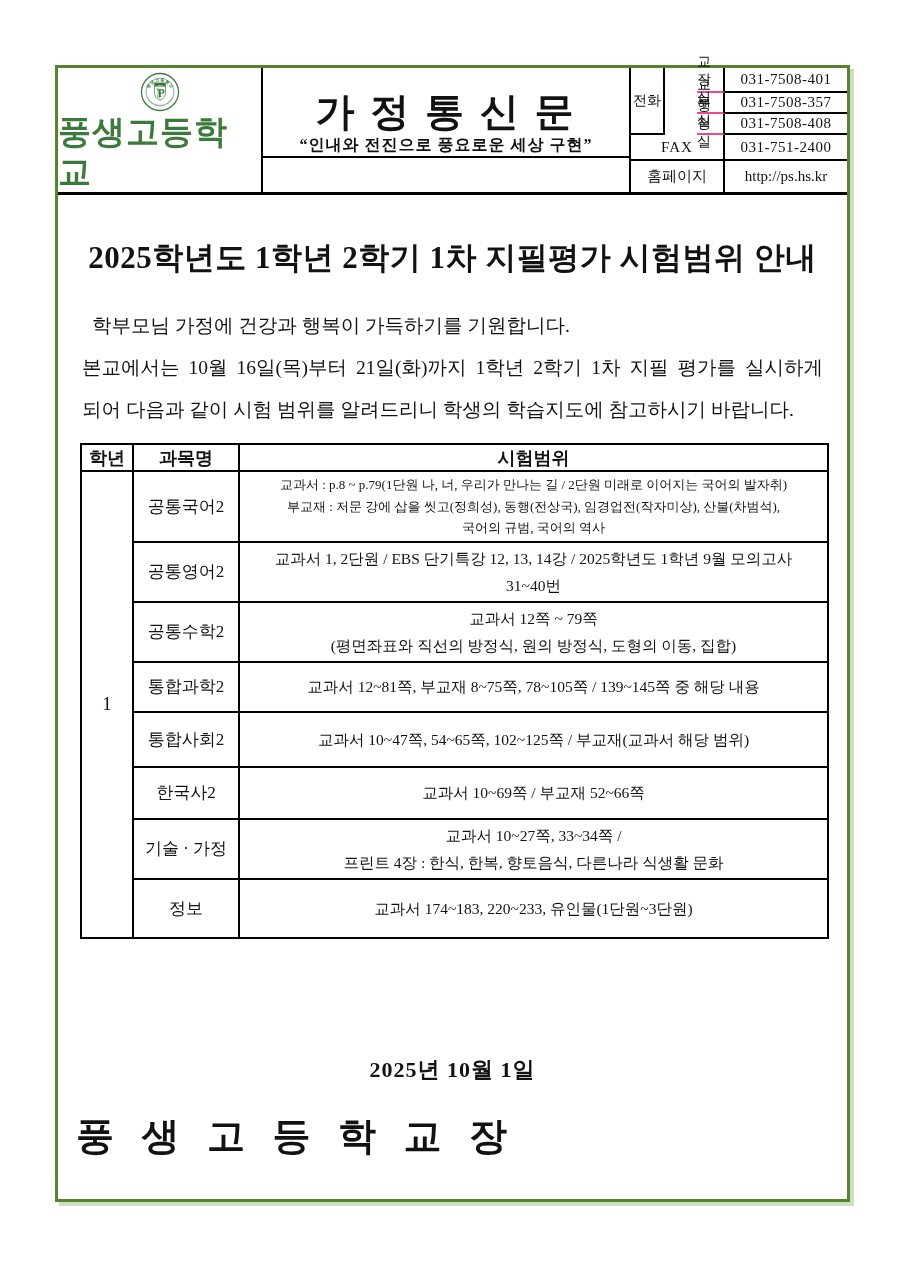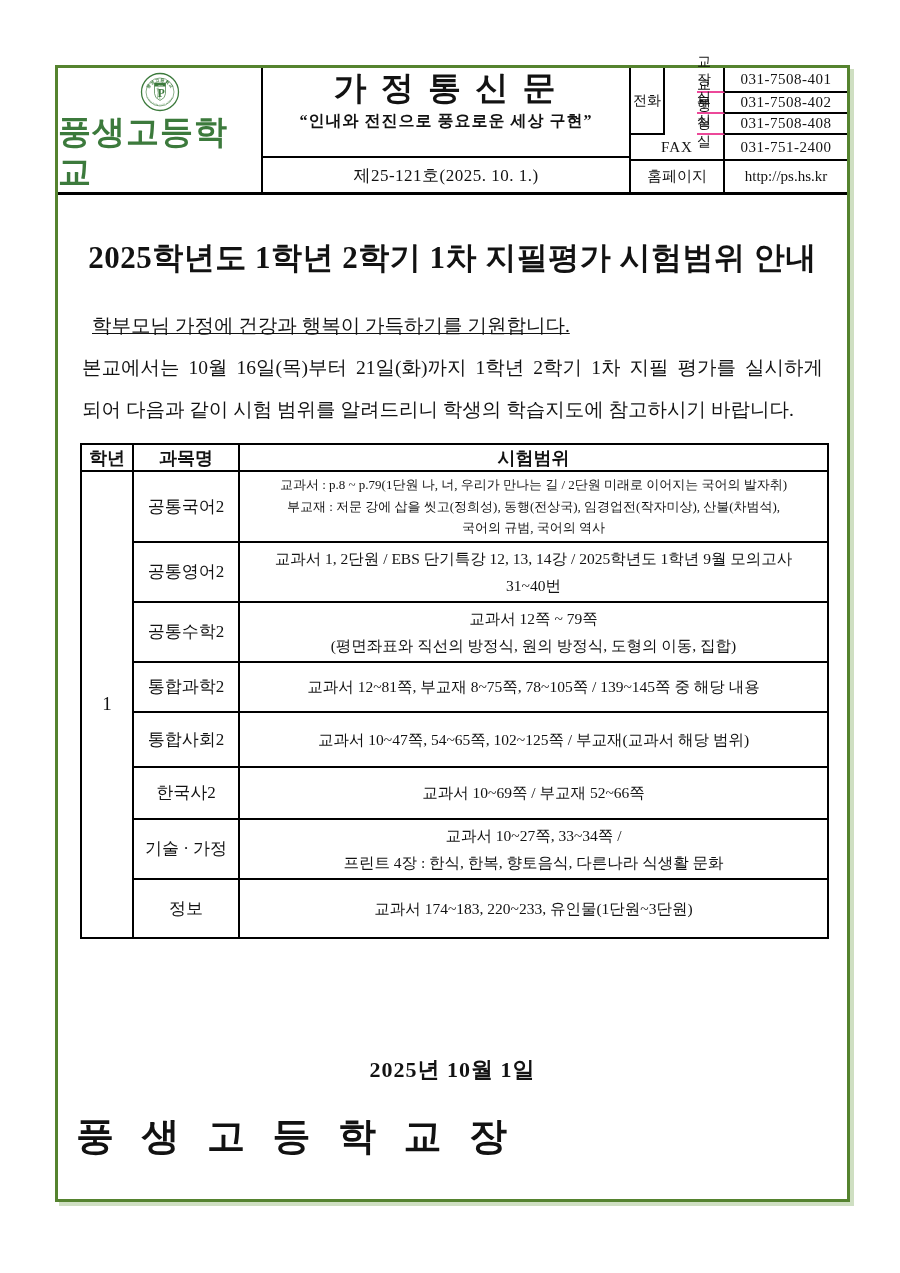--- a/index.html
+++ b/index.html
@@ -14,42 +14,42 @@
     box-shadow:4px 4px 0 rgba(130,170,95,.38);
   }
 
   
   .masthead { display:flex; height:127px; border-bottom:3px solid #000; }
   .logo-cell { width:205px; border-right:2px solid #000; display:flex; flex-direction:column; align-items:center; }
   .seal { width:78px; height:78px; margin-top:4px; }
   .school-name { color:#3c7a3c; font-weight:bold; font-size:33px; line-height:40px; letter-spacing:1px; }
   .center-cell { flex:1; border-right:2px solid #000; display:flex; flex-direction:column; }
   .center-top { height:90px; border-bottom:2px solid #000; text-align:center; }
-  .doc-type { font-size:33px; font-weight:bold; letter-spacing:3px; margin-top:0; line-height:40px; }
+  .doc-type { font-size:39px; font-weight:bold; letter-spacing:3px; margin-top:24px; line-height:40px; }
   .motto { font-size:16px; font-weight:bold; margin-top:3px; letter-spacing:1px; }
   .issue { flex:1; display:flex; align-items:center; justify-content:center; font-size:17px; letter-spacing:.5px; }
   .contact-cell {
     width:216px; display:grid;
     grid-template-columns:34px 60px 1fr;
     grid-template-rows:25px 21px 21px 26px 1fr;
     font-size:14px;
   }
   .contact-cell > div { display:flex; align-items:center; justify-content:center; }
   .c-phone { grid-column:1; grid-row:1 / span 3; border-right:2px solid #000; border-bottom:2px solid #000; }
   .c-room { grid-column:2; border-right:2px solid #000; border-bottom:2px solid #ec4899;margin-left:32px; }
   .c-num  { grid-column:3; border-bottom:2px solid #000; font-size:15px; letter-spacing:.5px; }
   .c-fax-label  { grid-column:1 / span 2; grid-row:4; border-right:2px solid #000; border-bottom:2px solid #000; font-size:15px; letter-spacing:1px; }
   .c-fax-value  { grid-column:3; grid-row:4; border-bottom:2px solid #000; font-size:15px; letter-spacing:.5px; }
   .c-home-label { grid-column:1 / span 2; grid-row:5; border-right:2px solid #000; font-size:15px; }
   .c-home-value { grid-column:3; grid-row:5; font-size:15px; }
 
   
   .doc-title { text-align:center; font-size:31px; font-weight:bold; margin-top:40px; letter-spacing:.5px; line-height:46px; }
   .body-text { padding:0 24px; margin-top:24px; font-size:19.5px; line-height:42px; text-align:justify; word-break:keep-all; }
-  .body-text .p1 { padding-left:10px;text-decoration:underline; }
+  .body-text .p1 { padding-left:10px; }
 
   
   .range-table { margin:12px 22px 0; border-collapse:collapse; width:749px; table-layout:fixed; }
   .range-table th, .range-table td { border:2px solid #000; text-align:center; vertical-align:middle; }
   .range-table th { font-size:18px; font-weight:bold; height:27px; }
   .col-grade { width:52px; } .col-subject { width:106px; }
   .grade-cell { font-size:19px; }
   .subject-cell { font-size:17px; }
   .range-cell { font-size:15.5px; line-height:27px; padding:2px 4px; }
   .range-cell.small { font-size:13px; line-height:21.5px; }
@@ -86,29 +86,28 @@
         <path d="M 34,32 q 4,8 1,20 M 36,31 l 4,24" fill="none" stroke="#3c7a3c" stroke-width="1"></path>
       </svg>
       <div class="school-name">풍생고등학교</div>
     </div>
 
     <div class="center-cell">
       <div class="center-top">
         <div class="doc-type">가 정 통 신 문</div>
         <div class="motto">“인내와 전진으로 풍요로운 세상 구현”</div>
       </div>
-      <div class="issue">제25-121호(2025. 10. 1.)</div>
     </div>
 
     <div class="contact-cell">
       <div class="c-phone">전화</div>
       <div class="c-room" style="grid-row:1">교장실</div>
       <div class="c-num" style="grid-row:1">031-7508-401</div>
       <div class="c-room" style="grid-row:2">교무실</div>
-      <div class="c-num" style="grid-row:2">031-7508-402</div>
+      <div class="c-num" style="grid-row:2">031-7508-357</div>
       <div class="c-room" style="grid-row:3">행정실</div>
       <div class="c-num" style="grid-row:3">031-7508-408</div>
       <div class="c-fax-label">FAX</div>
       <div class="c-fax-value">031-751-2400</div>
       <div class="c-home-label">홈페이지</div>
       <div class="c-home-value">http://ps.hs.kr</div>
     </div>
   </div>
 
   <div class="doc-title">2025학년도 1학년 2학기 1차 지필평가 시험범위 안내</div>

